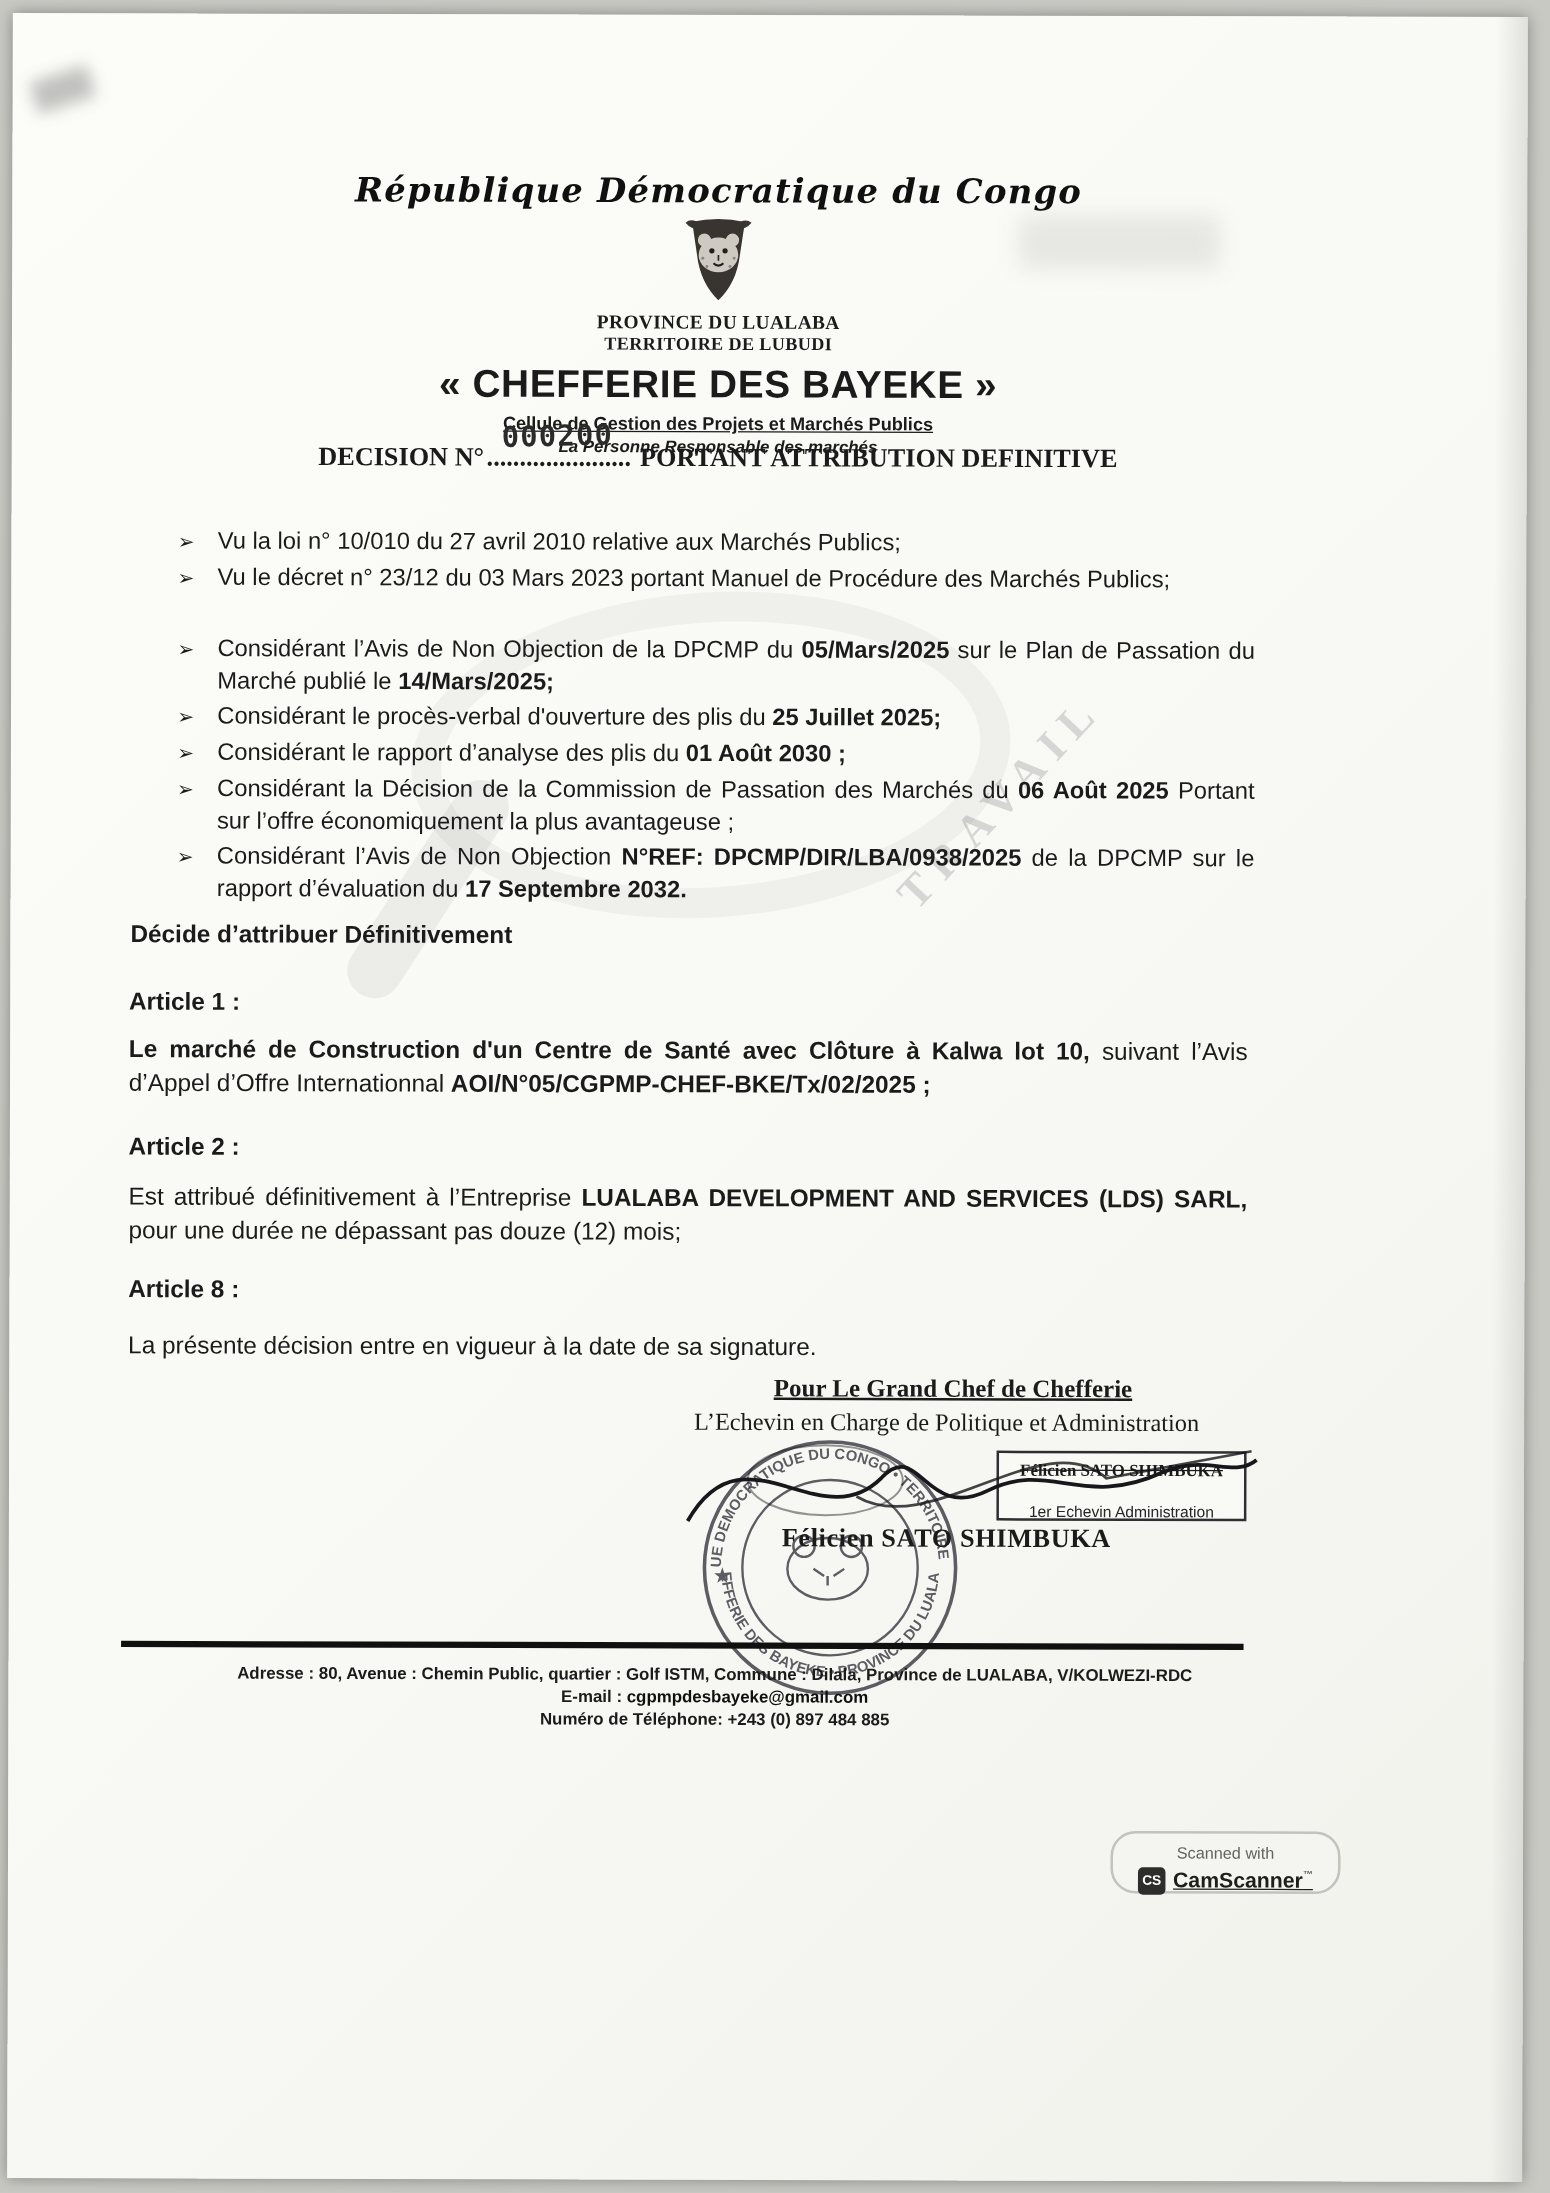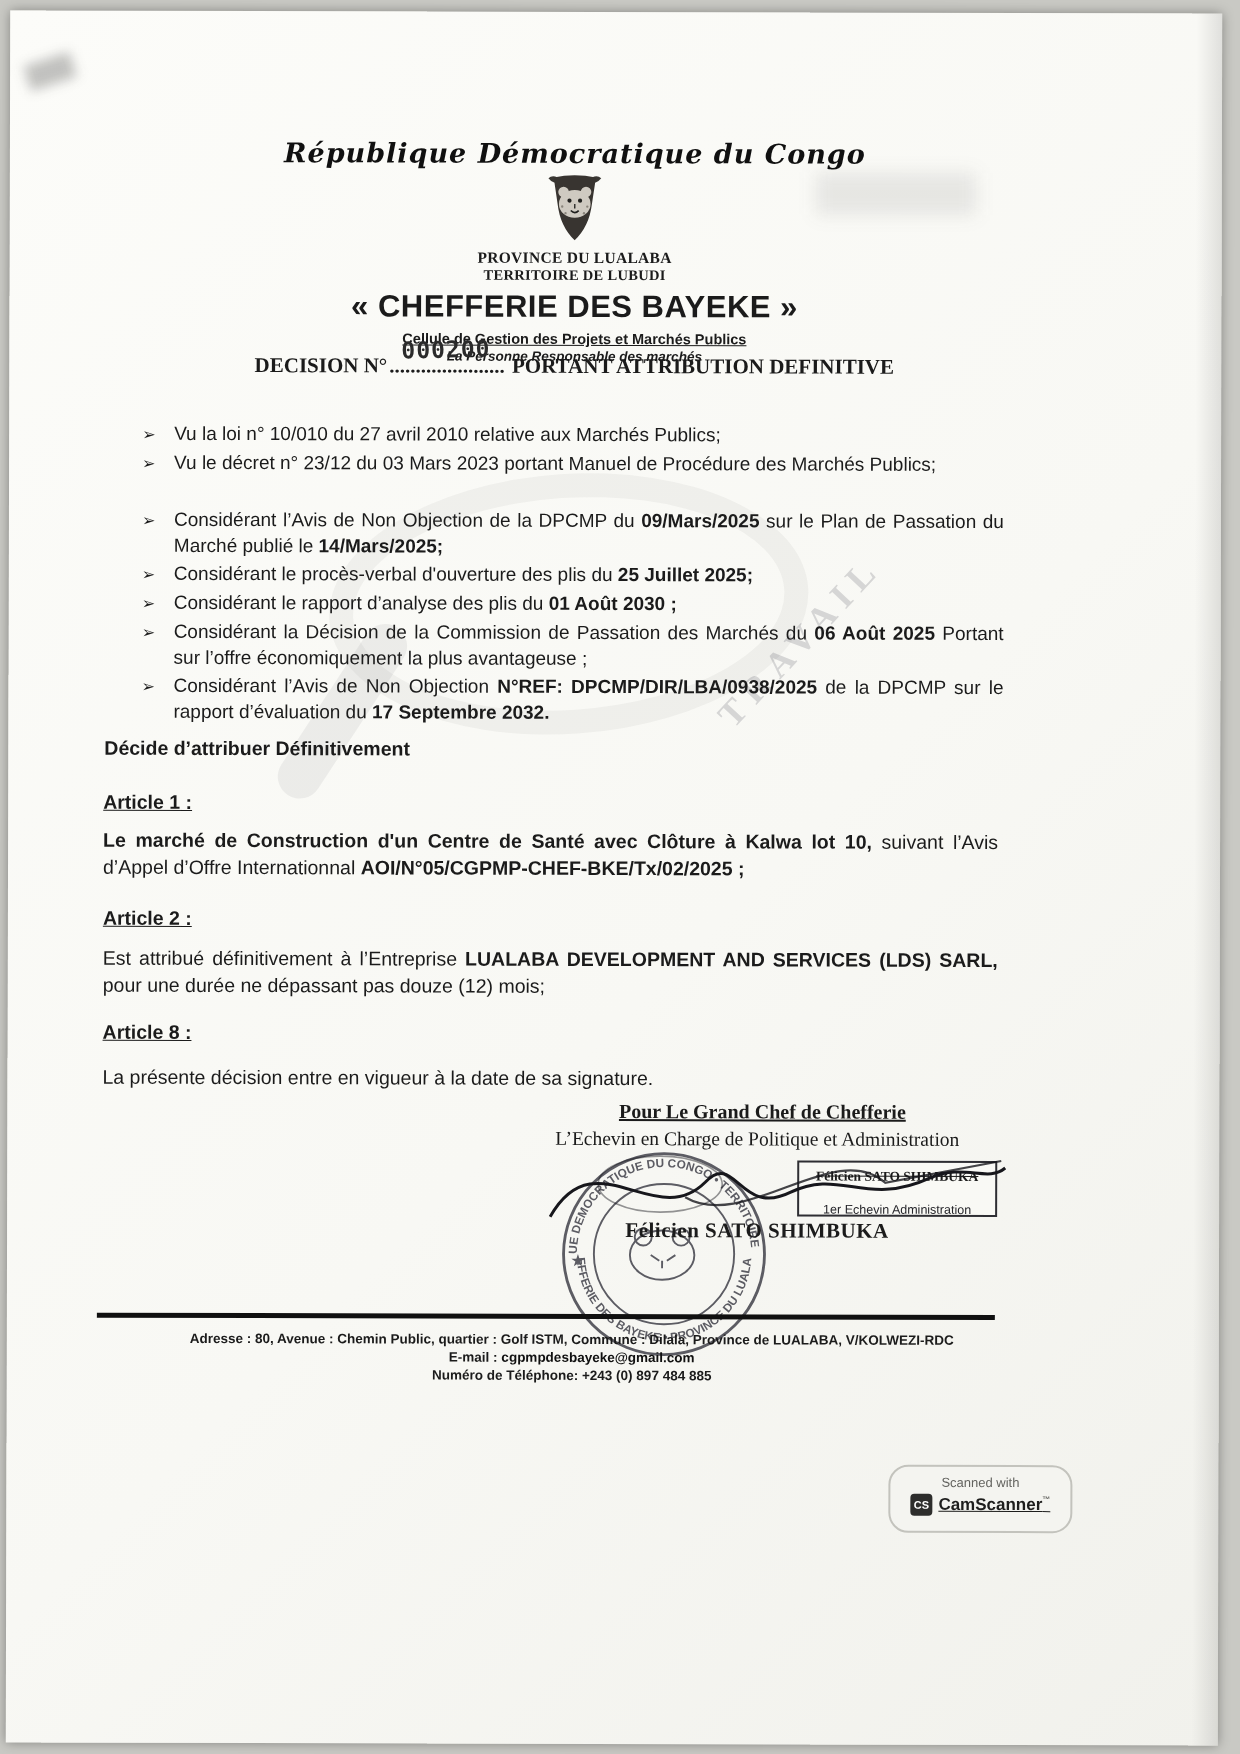--- a/index.html
+++ b/index.html
@@ -56,21 +56,21 @@
   .cons { position:absolute; top:410px; left:133px; width:862px; list-style:none;
     font-size:19px; line-height:26px; }
   .cons li { display:flex; margin-bottom:2px; }
   .cons li.gap { margin-top:30px; }
   .marker { width:32px; flex:none; font-size:16px; padding-top:1px; }
   .btext { flex:1; text-align:justify; }
   .b { font-weight:bold; }
 
   .decide { position:absolute; top:726px; left:96px; font-size:19.5px; font-weight:bold; }
 
-  .article-heading { position:absolute; left:95px; font-size:19.5px; font-weight:bold; text-decoration:underline; }
+  .article-heading { position:absolute; left:95px; font-size:19.5px; font-weight:bold; }
   .article-body { position:absolute; left:95px; width:895px; font-size:19.5px; line-height:27px; text-align:justify; }
   #a1h { top:780px; } #a1b { top:816px; }
   #a2h { top:896px; } #a2b { top:934px; }
   #a3h { top:1010px; } #a3b { top:1053px; }
 
   
   .sig-for { position:absolute; top:1088px; left:520px; width:470px; text-align:center;
     font-family:"Liberation Serif", serif; font-weight:bold; font-size:20px; text-decoration:underline; }
   .sig-echevin { position:absolute; top:1116px; left:465px; width:570px; text-align:center;
     font-family:"Liberation Serif", serif; font-size:19.5px; }
@@ -84,21 +84,21 @@
   .signatory { position:absolute; top:1206px; left:528px; width:444px; text-align:center;
     font-family:"Liberation Serif", serif; font-weight:bold; font-size:21px; letter-spacing:0.5px; }
 
   
   .sep-bar { position:absolute; top:1302px; left:90px; width:898px; height:5px; background:#101010; }
   .footer { position:absolute; top:1319px; left:60px; width:1010px; text-align:center;
     font-size:13.5px; font-weight:bold; line-height:18px; }
   .email-link { color:#101010; cursor:pointer; }
 
   
-  .cam-badge { position:absolute; top:1452px; left:882px; width:184px; height:68px;
+  .cam-badge { position:absolute; top:1452px; left:882px; width:184px; height:50px;
     border:2px solid #c3c3bd; border-radius:20px; background:#f4f4f0; text-align:center; padding-top:8px; }
   .cam-top { font-size:13px; color:#63635f; }
   .cam-row { display:flex; align-items:center; justify-content:center; gap:6px; margin-top:4px; }
   .cam-cs { width:22px; height:22px; background:#2d2d2c; color:#fff; border-radius:4px;
     font-size:11px; font-weight:bold; display:flex; align-items:center; justify-content:center; }
   .cam-name { font-size:17px; font-weight:bold; color:#1e1e1d;text-decoration:underline; }
   .cam-tm { font-size:8px; color:#63635f; vertical-align:top; }
 </style>
 </head>
 <body>
@@ -145,21 +145,21 @@
     <li>
       <span class="marker">➢</span>
       <span class="btext"><span>Vu la loi n° 10/010 du 27 avril 2010 relative aux Marchés Publics;</span></span>
     </li>
     <li>
       <span class="marker">➢</span>
       <span class="btext"><span>Vu le décret n° 23/12 du 03 Mars 2023 portant Manuel de Procédure des Marchés Publics;</span></span>
     </li>
     <li class="gap">
       <span class="marker">➢</span>
-      <span class="btext"><span>Considérant l’Avis de Non Objection de la DPCMP du </span><span class="b">09/Mars/2025</span><span> sur le Plan de Passation du Marché publié le </span><span class="b">14/Mars/2025;</span></span>
+      <span class="btext"><span>Considérant l’Avis de Non Objection de la DPCMP du </span><span class="b">05/Mars/2025</span><span> sur le Plan de Passation du Marché publié le </span><span class="b">14/Mars/2025;</span></span>
     </li>
     <li>
       <span class="marker">➢</span>
       <span class="btext"><span>Considérant le procès-verbal d'ouverture des plis du </span><span class="b">25 Juillet 2025;</span></span>
     </li>
     <li>
       <span class="marker">➢</span>
       <span class="btext"><span>Considérant le rapport d’analyse des plis du </span><span class="b">01 Août 2030 ;</span></span>
     </li>
     <li>

